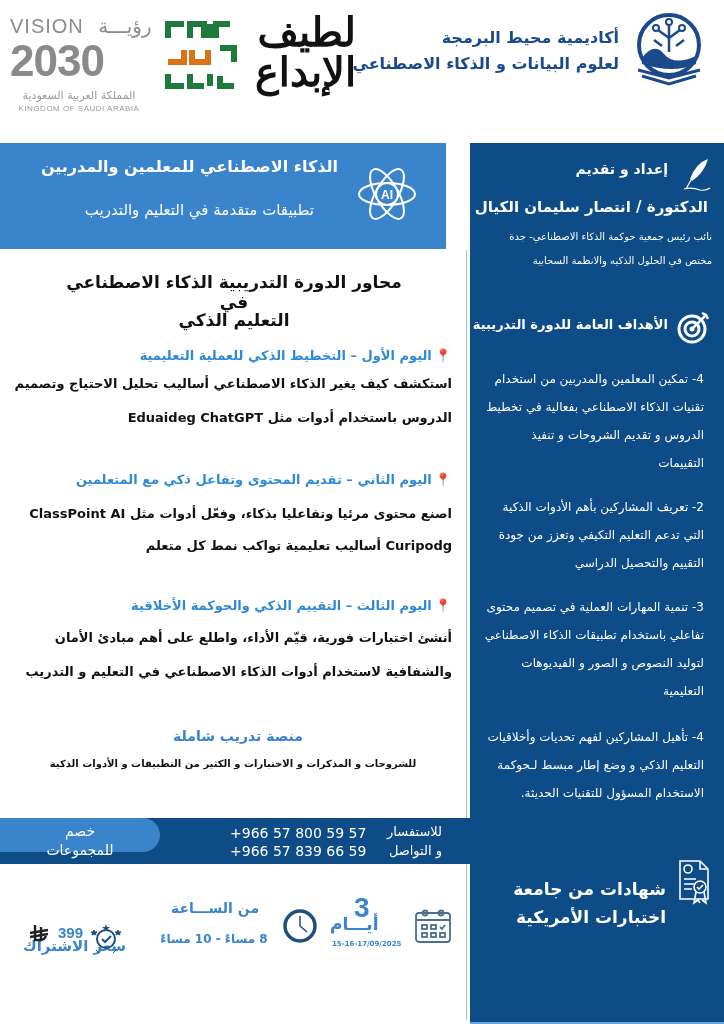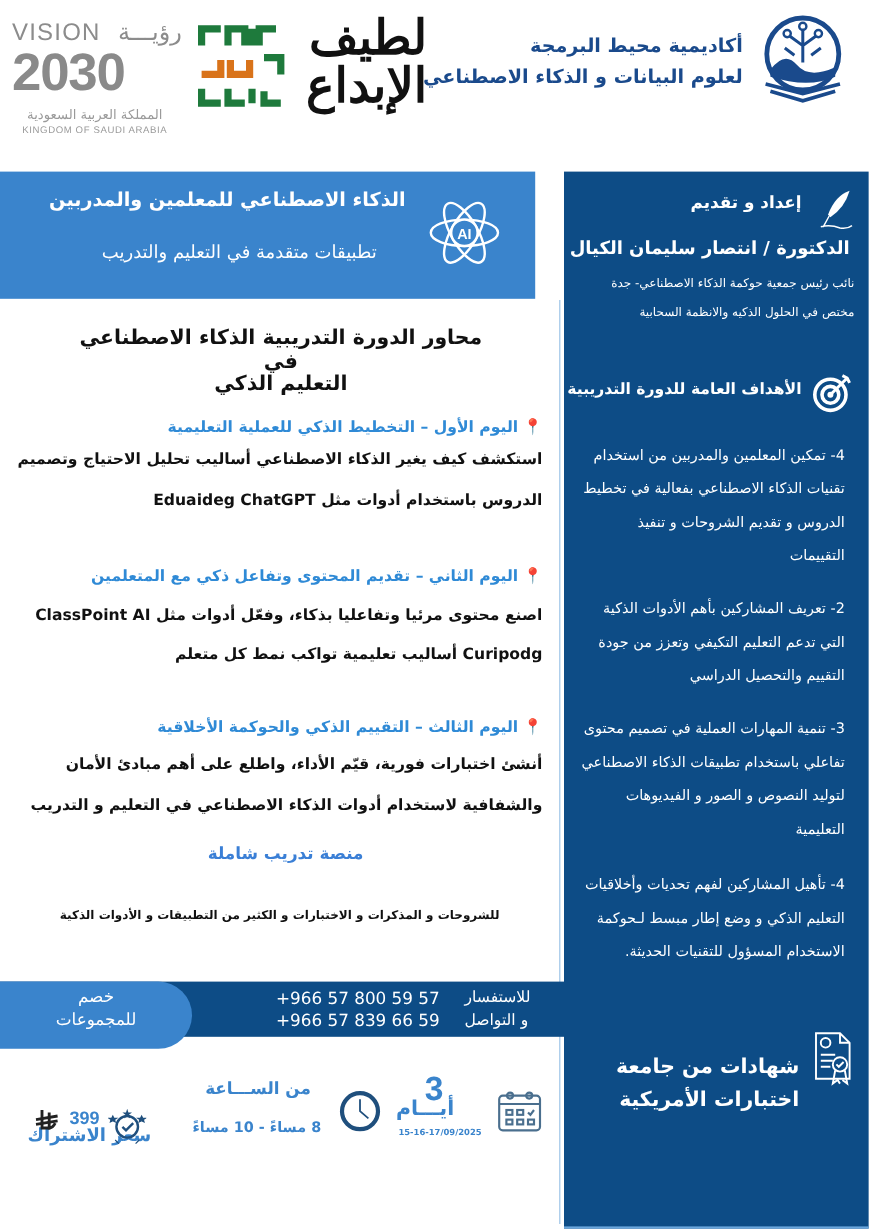--- a/index.html
+++ b/index.html
@@ -47,23 +47,23 @@
   .main { position: absolute; left: 0; top: 260px; width: 466px; direction: rtl; }
   .h-title { position: absolute; right: 52px; width: 360px; text-align: center; font-weight: bold; font-size: 17px; color: #111; }
   .day-title { position: absolute; right: 14px; font-weight: bold; font-size: 13px; color: #2f8ad6; white-space: nowrap; }
   .day-title .pin { color: #d22; margin-left: 4px; }
   .day-text { position: absolute; right: 14px; font-weight: bold; font-size: 13px; color: #111; white-space: nowrap; }
   .platform-title { position: absolute; left: 0; width: 466px; text-align: center; font-weight: bold; font-size: 14px; color: #3a7fd6; }
   .platform-text { position: absolute; left: 0; width: 466px; text-align: center; font-size: 10px; color: #111; font-weight: bold; }
 
   
   .contact { position: absolute; left: 0; top: 818px; width: 470px; height: 46px; background: #0d4c86; }
-  .contact .discount { position: absolute; left: 0; top: 0; width: 160px; height: 56px; background: #3a84cc; border-radius: 0 30px 30px 0; color: #fff; text-align: center; font-size: 14px; line-height: 19px; padding-top: 4px; direction: rtl; }
+  .contact .discount { position: absolute; left: 0; top: 0; width: 160px; height: 34px; background: #3a84cc; border-radius: 0 30px 30px 0; color: #fff; text-align: center; font-size: 14px; line-height: 19px; padding-top: 4px; direction: rtl; }
   .contact .phones { position: absolute; left: 230px; top: 6px; color: #fff; font-weight: normal; font-size: 14px; line-height: 18px; direction: ltr; }
-  .contact .inq { position: absolute; right: 28px; top: 4px; color: #fff; font-size: 13px; line-height: 19px; direction: rtl; text-align: left; }
+  .contact .inq { position: absolute; right: 28px; top: 4px; color: #fff; font-size: 13px; line-height: 19px; direction: rtl; text-align: right; }
 
   
   .info { position: absolute; left: 0; top: 890px; width: 466px; height: 70px; }
   .cal-icon { position: absolute; left: 414px; top: 18px; width: 38px; height: 36px; }
   .days-num { position: absolute; left: 354px; top: 2px; font: bold 28px "Liberation Sans", sans-serif; color: #3a84cc; }
   .days-label { position: absolute; left: 330px; top: 24px; font-weight: bold; font-size: 17px; color: #3a84cc; direction: rtl; }
   .days-date { position: absolute; left: 332px; top: 50px; font-size: 7px; color: #3a84cc; font-weight: bold; }
   .clock-icon { position: absolute; left: 282px; top: 18px; width: 36px; height: 36px; }
   .time-title { position: absolute; left: 170px; top: 10px; font-weight: bold; font-size: 14px; color: #3a84cc; direction: rtl; width: 90px; text-align: center; }
   .time-range { position: absolute; left: 155px; top: 42px; font-weight: bold; font-size: 12px; color: #3a84cc; direction: rtl; width: 118px; text-align: center; }
@@ -182,21 +182,21 @@
   <div class="day-text" style="top:150px;">الدروس باستخدام أدوات مثل Eduaideg ChatGPT</div>
 
   <div class="day-title" style="top:212px;"><span class="pin">📍</span><span>اليوم الثاني – تقديم المحتوى وتفاعل ذكي مع المتعلمين</span></div>
   <div class="day-text" style="top:246px;">اصنع محتوى مرئيا وتفاعليا بذكاء، وفعّل أدوات مثل ClassPoint AI</div>
   <div class="day-text" style="top:278px;">Curipodg أساليب تعليمية تواكب نمط كل متعلم</div>
 
   <div class="day-title" style="top:338px;"><span class="pin">📍</span><span>اليوم الثالث – التقييم الذكي والحوكمة الأخلاقية</span></div>
   <div class="day-text" style="top:370px;">أنشئ اختبارات فورية، قيّم الأداء، واطلع على أهم مبادئ الأمان</div>
   <div class="day-text" style="top:404px;">والشفافية لاستخدام أدوات الذكاء الاصطناعي في التعليم و التدريب</div>
 
-  <div class="platform-title" style="top:444px;padding-left:10px;">منصة تدريب شاملة</div>
+  <div class="platform-title" style="top:468px;padding-left:10px;">منصة تدريب شاملة</div>
   <div class="platform-text" style="top:498px;">للشروحات و المذكرات و الاختبارات و الكثير من التطبيقات و  الأدوات الذكية</div>
 </div>
 
 <div class="contact">
   <div class="discount">
     <div>خصم</div>
     <div>للمجموعات</div>
   </div>
   <div class="phones">
     <div>+966 57 800 59 57</div>

